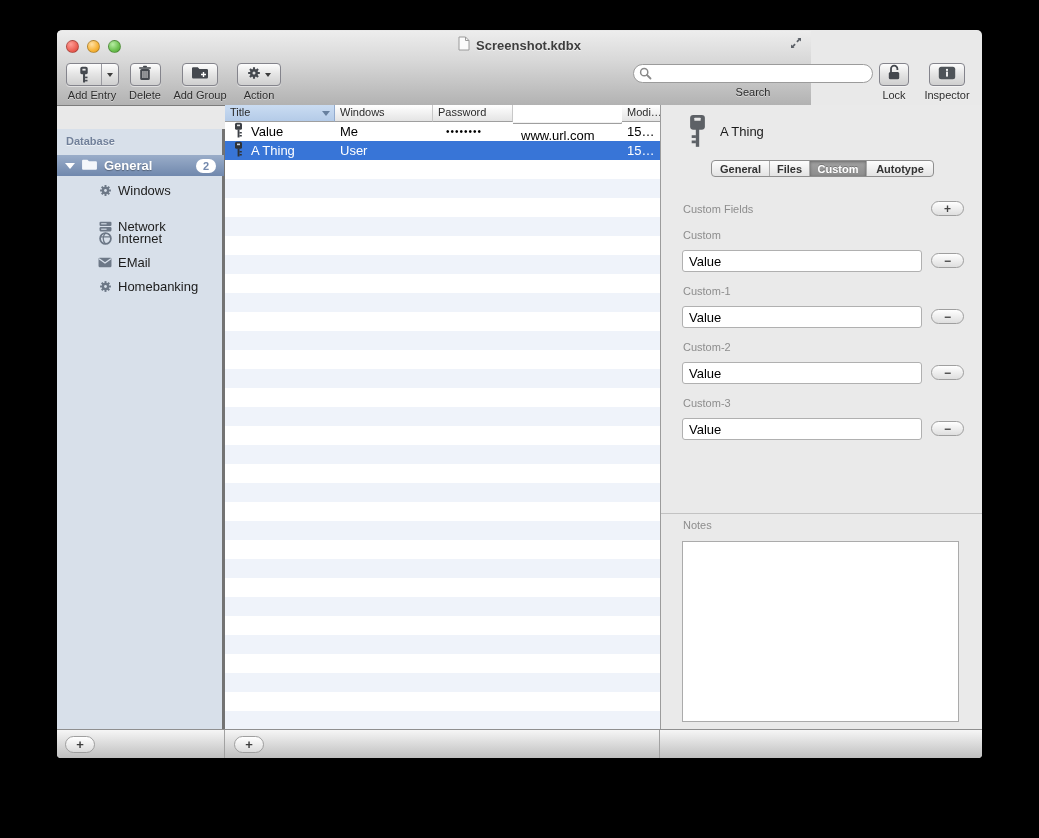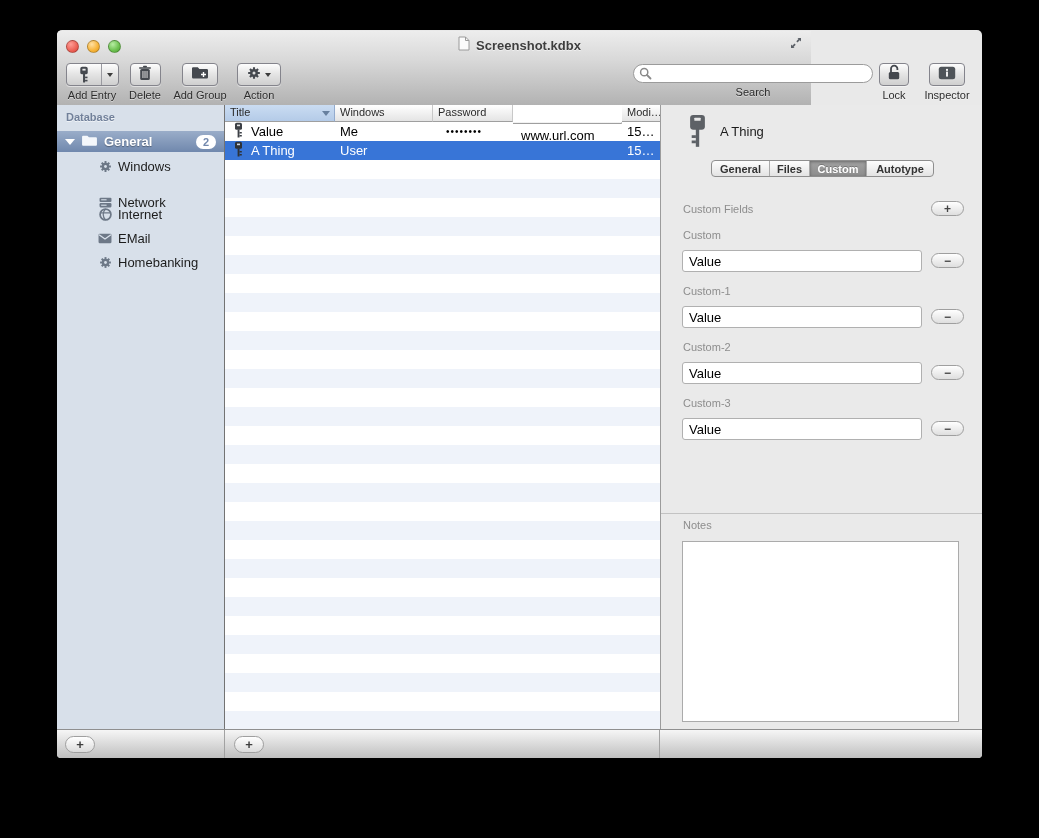--- a/index.html
+++ b/index.html
@@ -22,21 +22,21 @@
     box-shadow:0 1px 0 rgba(255,255,255,.5);}
   .tb-label{font-size:11px;color:#2d2d2d;margin-top:3px;text-shadow:0 1px 0 rgba(255,255,255,.45);white-space:nowrap;}
   .split{border-left:1px solid #9a9aa0;align-self:stretch;display:flex;align-items:center;justify-content:center;width:16px;}
   .chev{width:0;height:0;border-left:3.5px solid transparent;border-right:3.5px solid transparent;border-top:4.5px solid #3c3c3c;}
   #search-input{width:240px;height:19px;border:1px solid #9b9b9b;border-radius:10px;box-sizing:border-box;
     background:#fff;padding:0 6px 0 22px;font-size:12px;outline:none;}
   #search-mag{left:6px;top:3px;}
   
   #content{left:0;top:75px;width:925px;height:624px;display:flex;}
   
-  #sidebar{width:168px;height:624px;background:#d8e0ea;border-right:1px solid #737373;box-sizing:border-box;position:relative;flex:none;}
+  #sidebar{width:168px;height:624px;background:#d8e0ea;border-right:3px solid #737373;box-sizing:border-box;position:relative;flex:none;margin-top:24px;}
   #sb-header{left:9px;top:6px;font-size:11px;font-weight:bold;color:#71809a;text-shadow:0 1px 0 rgba(255,255,255,.6);}
   #sb-group{left:0;top:26px;width:167px;height:21px;
     background:linear-gradient(#9aadc9,#7088ad);display:flex;align-items:center;}
   .disc{width:0;height:0;border-left:5px solid transparent;border-right:5px solid transparent;border-top:6px solid #fff;margin:0 6px 0 8px;}
   #sb-group-label{color:#fff;font-weight:bold;font-size:13px;margin-left:6px;text-shadow:0 1px 1px rgba(0,0,0,.35);flex:1;}
   #sb-badge{background:#fff;color:#7288ad;font-size:11px;font-weight:bold;border-radius:8px;
     padding:1px 7px;margin-right:8px;}
   .sb-item{position:absolute;left:0;width:167px;height:24px;display:flex;align-items:center;}
   .sb-icon{width:18px;margin-left:39px;display:flex;justify-content:center;}
   .sb-item-label{font-size:13px;color:#1c1c1c;margin-left:4px;}

